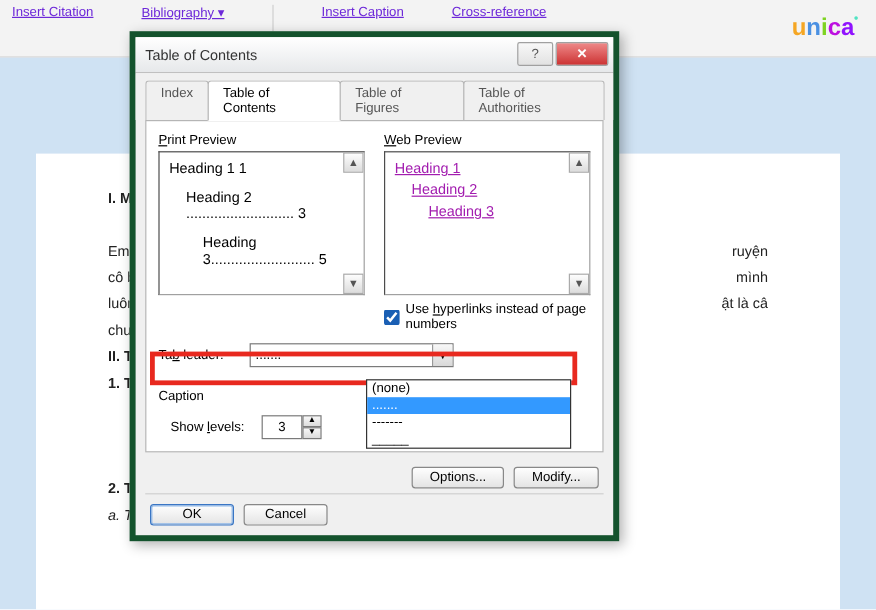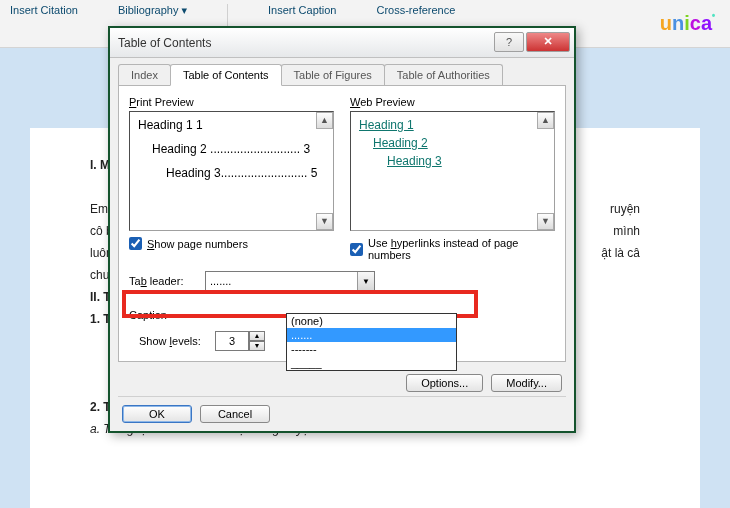--- a/index.html
+++ b/index.html
@@ -1,68 +1,68 @@
 <!DOCTYPE html>
 <html><head>
 <meta charset="utf-8">
 <style>
   * { box-sizing: border-box; margin: 0; padding: 0; }
   body { font-family: "Segoe UI", Tahoma, sans-serif; font-size: 12px; background: #fff; width: 730px; height: 508px; overflow: hidden; position: relative; }
 
   
-  .ribbon { background: #f3f3f3; height: 48px; border-bottom: 1px solid #d4d4d4; padding: 4px 10px; display: flex; align-items: flex-start; gap: 40px; color: #0c4a6e; position: relative; }
+  .ribbon { background: #f3f3f3; height: 48px; border-bottom: 1px solid #d4d4d4; padding: 4px 10px; display: flex; align-items: flex-start; gap: 40px; color: #6d28d9; position: relative; text-decoration: underline; }
   .ribbon-group { display: flex; flex-direction: column; gap: 2px; }
   .ribbon-label { font-size: 11px; }
   .ribbon-sep { width: 1px; background: #d0d0d0; height: 36px; }
   .ribbon-right { position: absolute; right: 10px; top: 4px; display: flex; gap: 30px; align-items: flex-start; }
   .logo { position: absolute; right: 18px; top: 12px; font-size: 20px; font-weight: 600; }
   .logo .u { color: #f5a623; } .logo .n { color: #4a90e2; } .logo .i { color: #7ed321; } .logo .c { color: #bd10e0; } .logo .a { color: #9013fe; }
   .logo .dot { color: #50e3c2; position: absolute; top: -2px; left: 52px; font-size:10px;}
 
   
   .doc { position: absolute; top: 48px; left: 0; right: 0; bottom: 0; background: #cfe2f3; padding: 80px 0 0 0; }
   .page { background: #fff; margin: 0 30px; padding: 30px 60px 20px 60px; min-height: 400px; color: #222; }
   .page p, .page div { margin-bottom: 8px; }
   .page .h { font-weight: bold; }
   .page em { font-style: italic; }
 
   
-  .dialog { position: absolute; top: 26px; left: 108px; width: 468px; background: #f0f0f0; border: 2px solid #14532d; box-shadow: 3px 3px 10px rgba(0,0,0,0.3); }
+  .dialog { position: absolute; top: 26px; left: 108px; width: 408px; background: #f0f0f0; border: 5px solid #14532d; box-shadow: 3px 3px 10px rgba(0,0,0,0.3); }
   .titlebar { height: 30px; background: linear-gradient(#fff,#e6e8ea); display: flex; align-items: center; padding: 0 0 0 8px; border-bottom: 1px solid #c0c0c0; }
   .titlebar-title { flex: 1; font-size: 12px; color: #333; }
   .titlebar-btns { display: flex; height: 22px; margin-right: 4px; gap: 2px; }
   .titlebar-btn { width: 30px; height: 20px; border: 1px solid #a0a0a0; background: linear-gradient(#f8f8f8,#e2e2e2); display: flex; align-items: center; justify-content: center; border-radius: 2px; font-size: 11px; color: #555; }
   .titlebar-btn.close { background: linear-gradient(#e88,#c33); color: #fff; width: 44px; font-weight: bold; }
 
   .tabstrip { display: flex; padding: 6px 8px 0 8px; gap: 0; background: #f0f0f0; }
   .tab { padding: 4px 12px; font-size: 11px; border: 1px solid #b5b5b5; border-bottom: none; background: #f0f0f0; color: #555; border-top-left-radius: 3px; border-top-right-radius: 3px; margin-right: -1px; }
   .tab.active { background: #fff; position: relative; z-index: 2; border-bottom: 1px solid #fff; margin-bottom: -1px; color:#000;}
   .tabpanel { background: #fff; margin: 0 8px 8px 8px; border: 1px solid #b5b5b5; padding: 10px; }
 
   .two-col { display: flex; gap: 16px; }
   .col { flex: 1; }
   .section-label { font-size: 11px; margin-bottom: 3px; display: block; }
   .preview { border: 1px inset #a0a0a0; background: #fff; height: 120px; padding: 6px 8px; position: relative; overflow: hidden; font-size: 12px; }
   .preview .scrollbtn { position: absolute; right: 0; width: 17px; height: 17px; background: linear-gradient(#fdfdfd,#dcdcdc); border: 1px solid #aaa; font-size: 9px; text-align: center; line-height: 15px; color: #555; }
-  .webprev a { color: #0f766e; text-decoration: underline; display: block; margin-bottom: 4px; }
+  .webprev a { color: #a21caf; text-decoration: underline; display: block; margin-bottom: 4px; }
   .row-check { display: flex; align-items: center; gap: 5px; margin-top: 6px; font-size: 11px; }
   .row-check input { accent-color: #1a5fb4; }
 
   .field-row { display: flex; align-items: center; gap: 8px; margin-top: 10px; font-size: 11px; }
   .field-row .lbl { min-width: 68px; }
   .combo { flex: 1; height: 20px; border: 1px solid #7a7a7a; background: #fff; font-size: 11px; padding: 0 18px 0 4px; position: relative; display:flex; align-items:center;}
   .combo .arrow { position: absolute; right: 0; top: 0; bottom: 0; width: 17px; background: linear-gradient(#f8f8f8,#d8d8d8); border-left: 1px solid #999; display: flex; align-items: center; justify-content: center; font-size: 8px; }
   .spinner { width: 50px; display: flex; }
   .spinner input { width: 34px; height: 20px; border: 1px solid #7a7a7a; font-size: 11px; text-align: center; }
   .spinner .spinbtns { display: flex; flex-direction: column; }
   .spinner .spinbtns div { width: 16px; height: 10px; border: 1px solid #7a7a7a; background: linear-gradient(#f8f8f8,#dcdcdc); font-size: 7px; line-height: 8px; text-align: center; }
 
   .highlight-box { position: absolute; border: 4px solid #e8291f; pointer-events: none; }
 
-  .dropdown-list { position: absolute; left: 176px; top: 285px; width: 171px; background: #fff; border: 1px solid #333; font-size: 11px; z-index: 5;}
+  .dropdown-list { position: absolute; left: 192px; top: 285px; width: 171px; background: #fff; border: 1px solid #333; font-size: 11px; z-index: 5;}
   .dropdown-list div { padding: 1px 4px; }
   .dropdown-list .sel { background: #3399ff; color: #fff; }
 
   .dlg-buttons { display: flex; justify-content: flex-start; gap: 8px; padding: 8px 12px; }
   .btn { padding: 2px 14px; font-size: 11px; border: 1px solid #888; background: linear-gradient(#fefefe,#e4e4e4); border-radius: 3px; min-width: 70px; text-align: center; }
   .btn.default { border: 1px solid #3a76c4; box-shadow: 0 0 0 1px #8db7e8 inset; }
   .modify-row { display:flex; justify-content:flex-end; gap:8px; padding: 4px 12px 4px 12px;}
 </style>
 </head>
 <body>
@@ -131,24 +131,20 @@
     <div class="two-col">
       <div class="col">
         <span class="section-label"><u>P</u>rint Preview</span>
         <div class="preview">
           <div>Heading 1 1</div>
           <div style="margin-left:14px;margin-top:10px">Heading 2 ........................... 3</div>
           <div style="margin-left:28px;margin-top:10px">Heading 3.......................... 5</div>
           <div class="scrollbtn" style="top:0">▲</div>
           <div class="scrollbtn" style="bottom:0">▼</div>
         </div>
-        <label class="row-check">
-          <input type="checkbox" checked="" style="">
-          <span><u>S</u>how page numbers</span>
-        </label>
       </div>
       <div class="col">
         <span class="section-label"><u>W</u>eb Preview</span>
         <div class="preview webprev">
           <a>Heading 1</a>
           <a style="margin-left:14px">Heading 2</a>
           <a style="margin-left:28px">Heading 3</a>
           <div class="scrollbtn" style="top:0">▲</div>
           <div class="scrollbtn" style="bottom:0">▼</div>
         </div>

